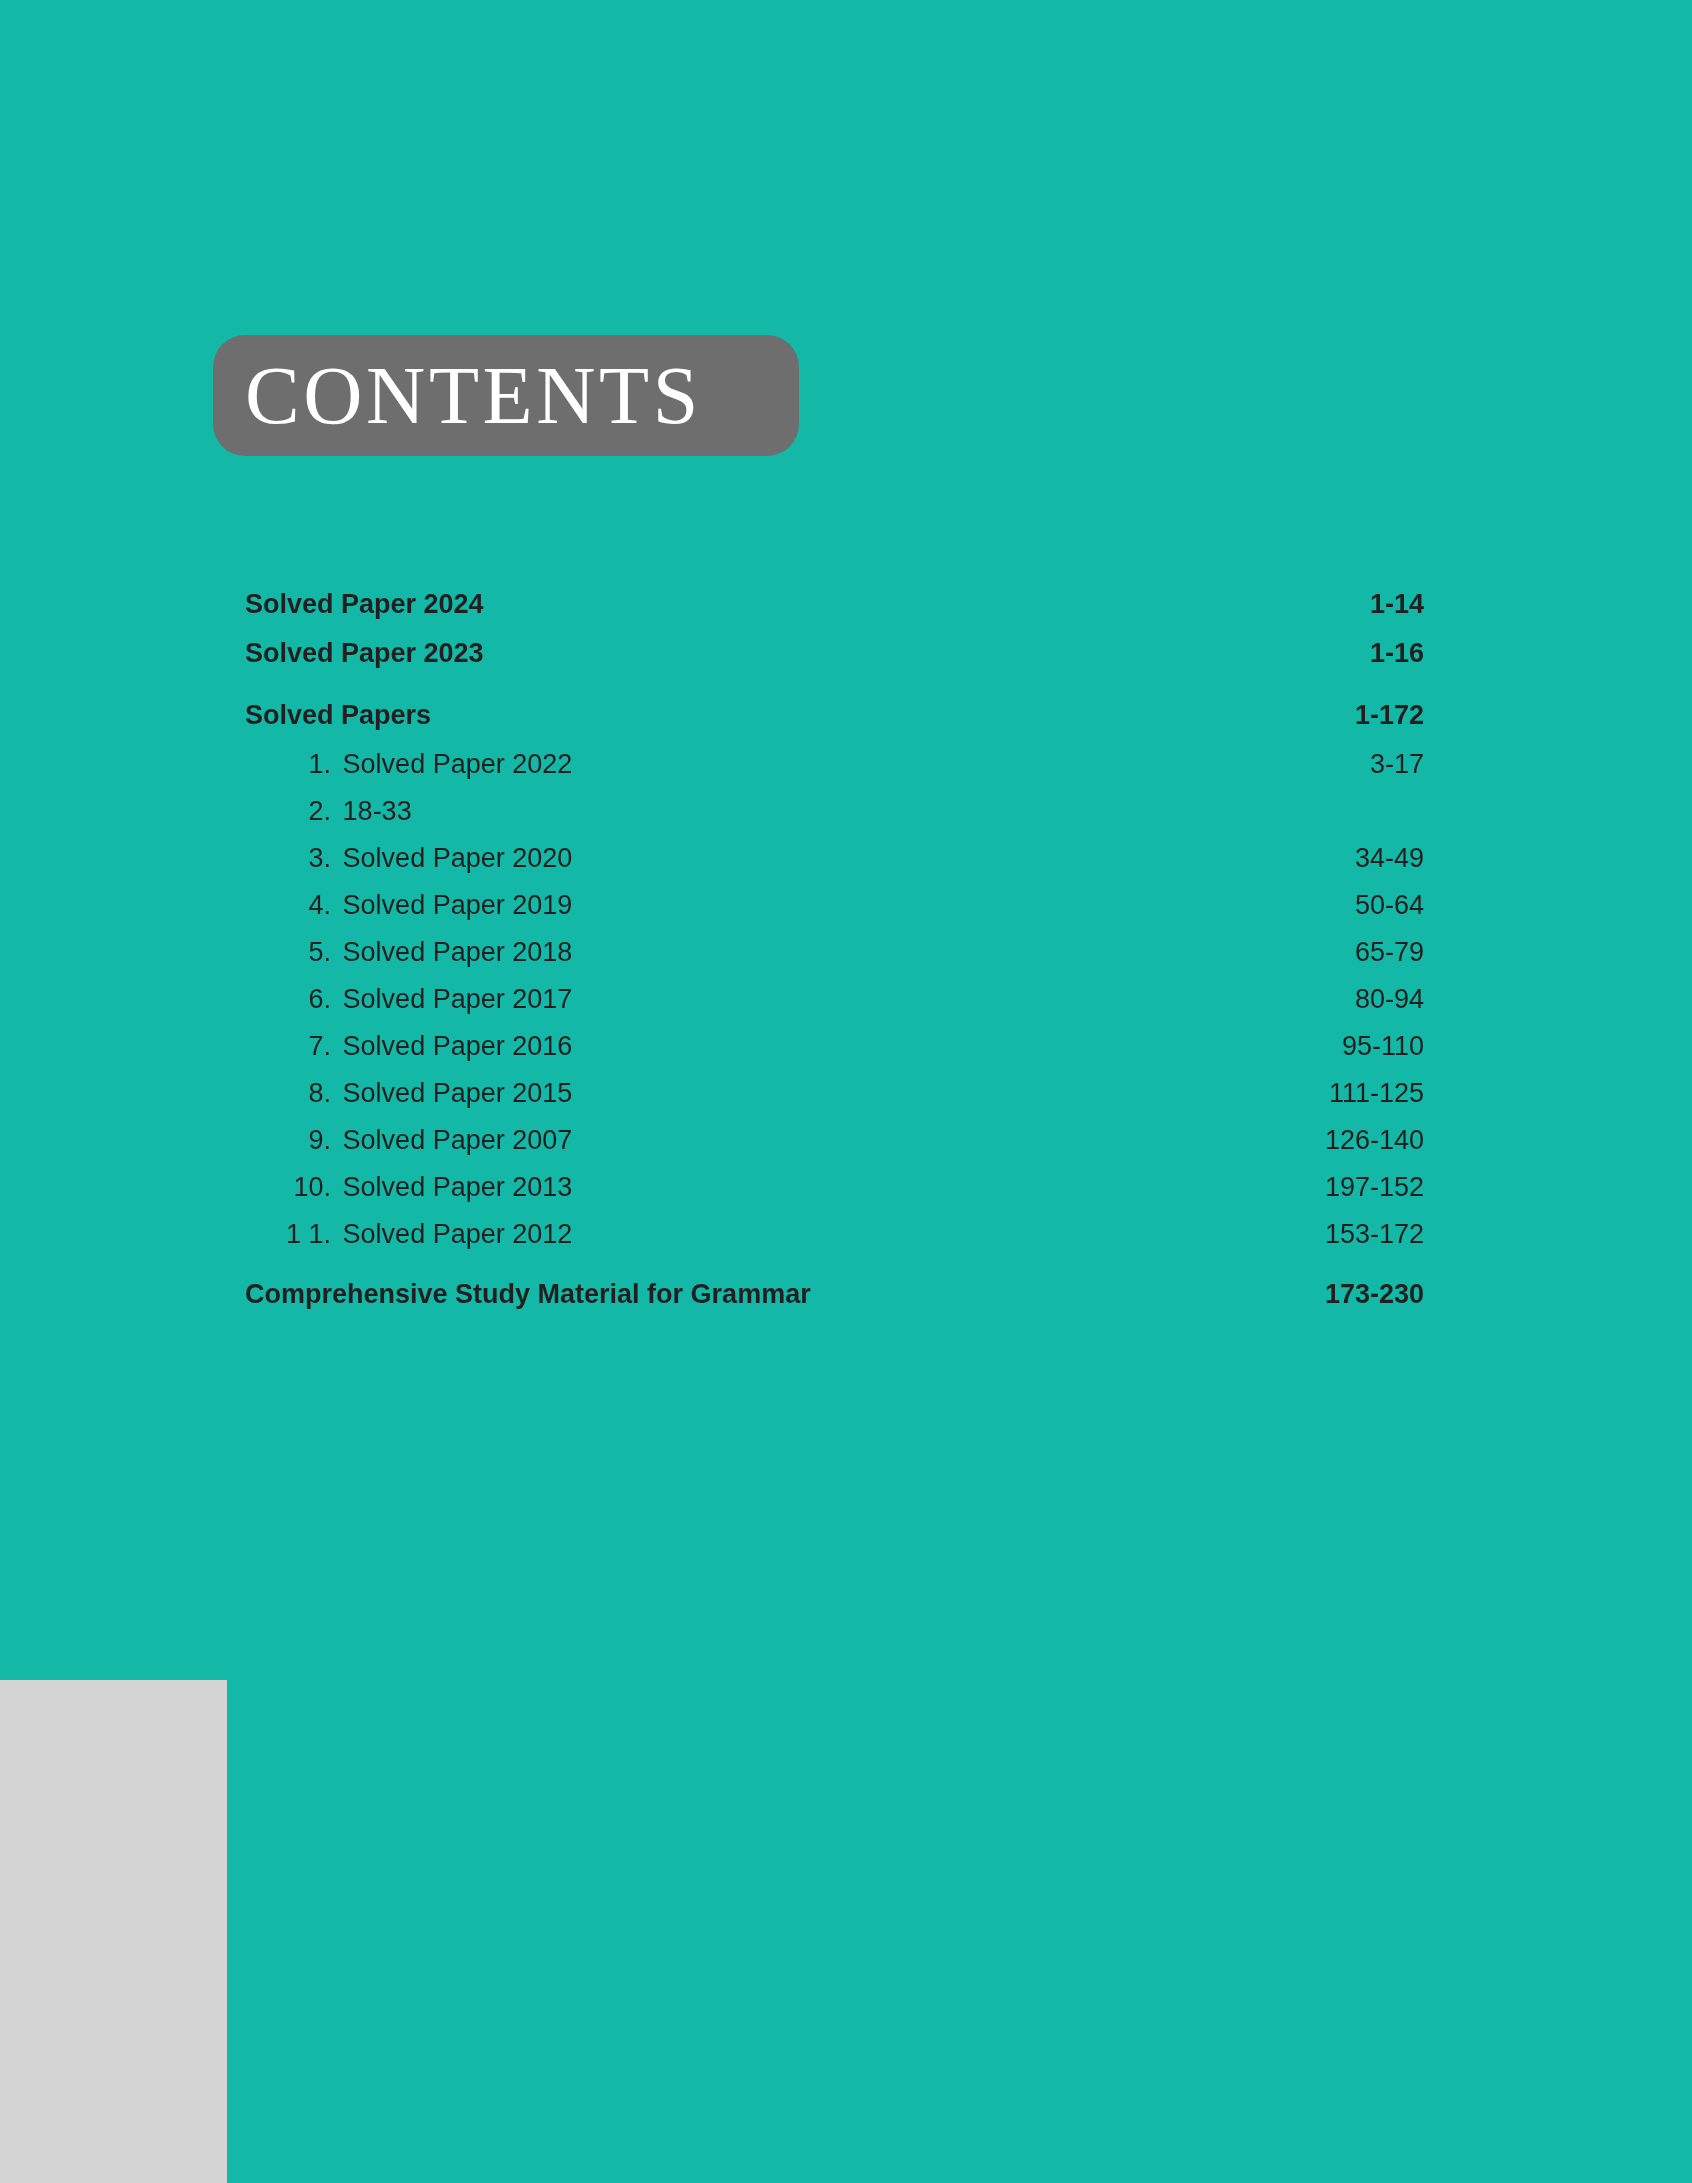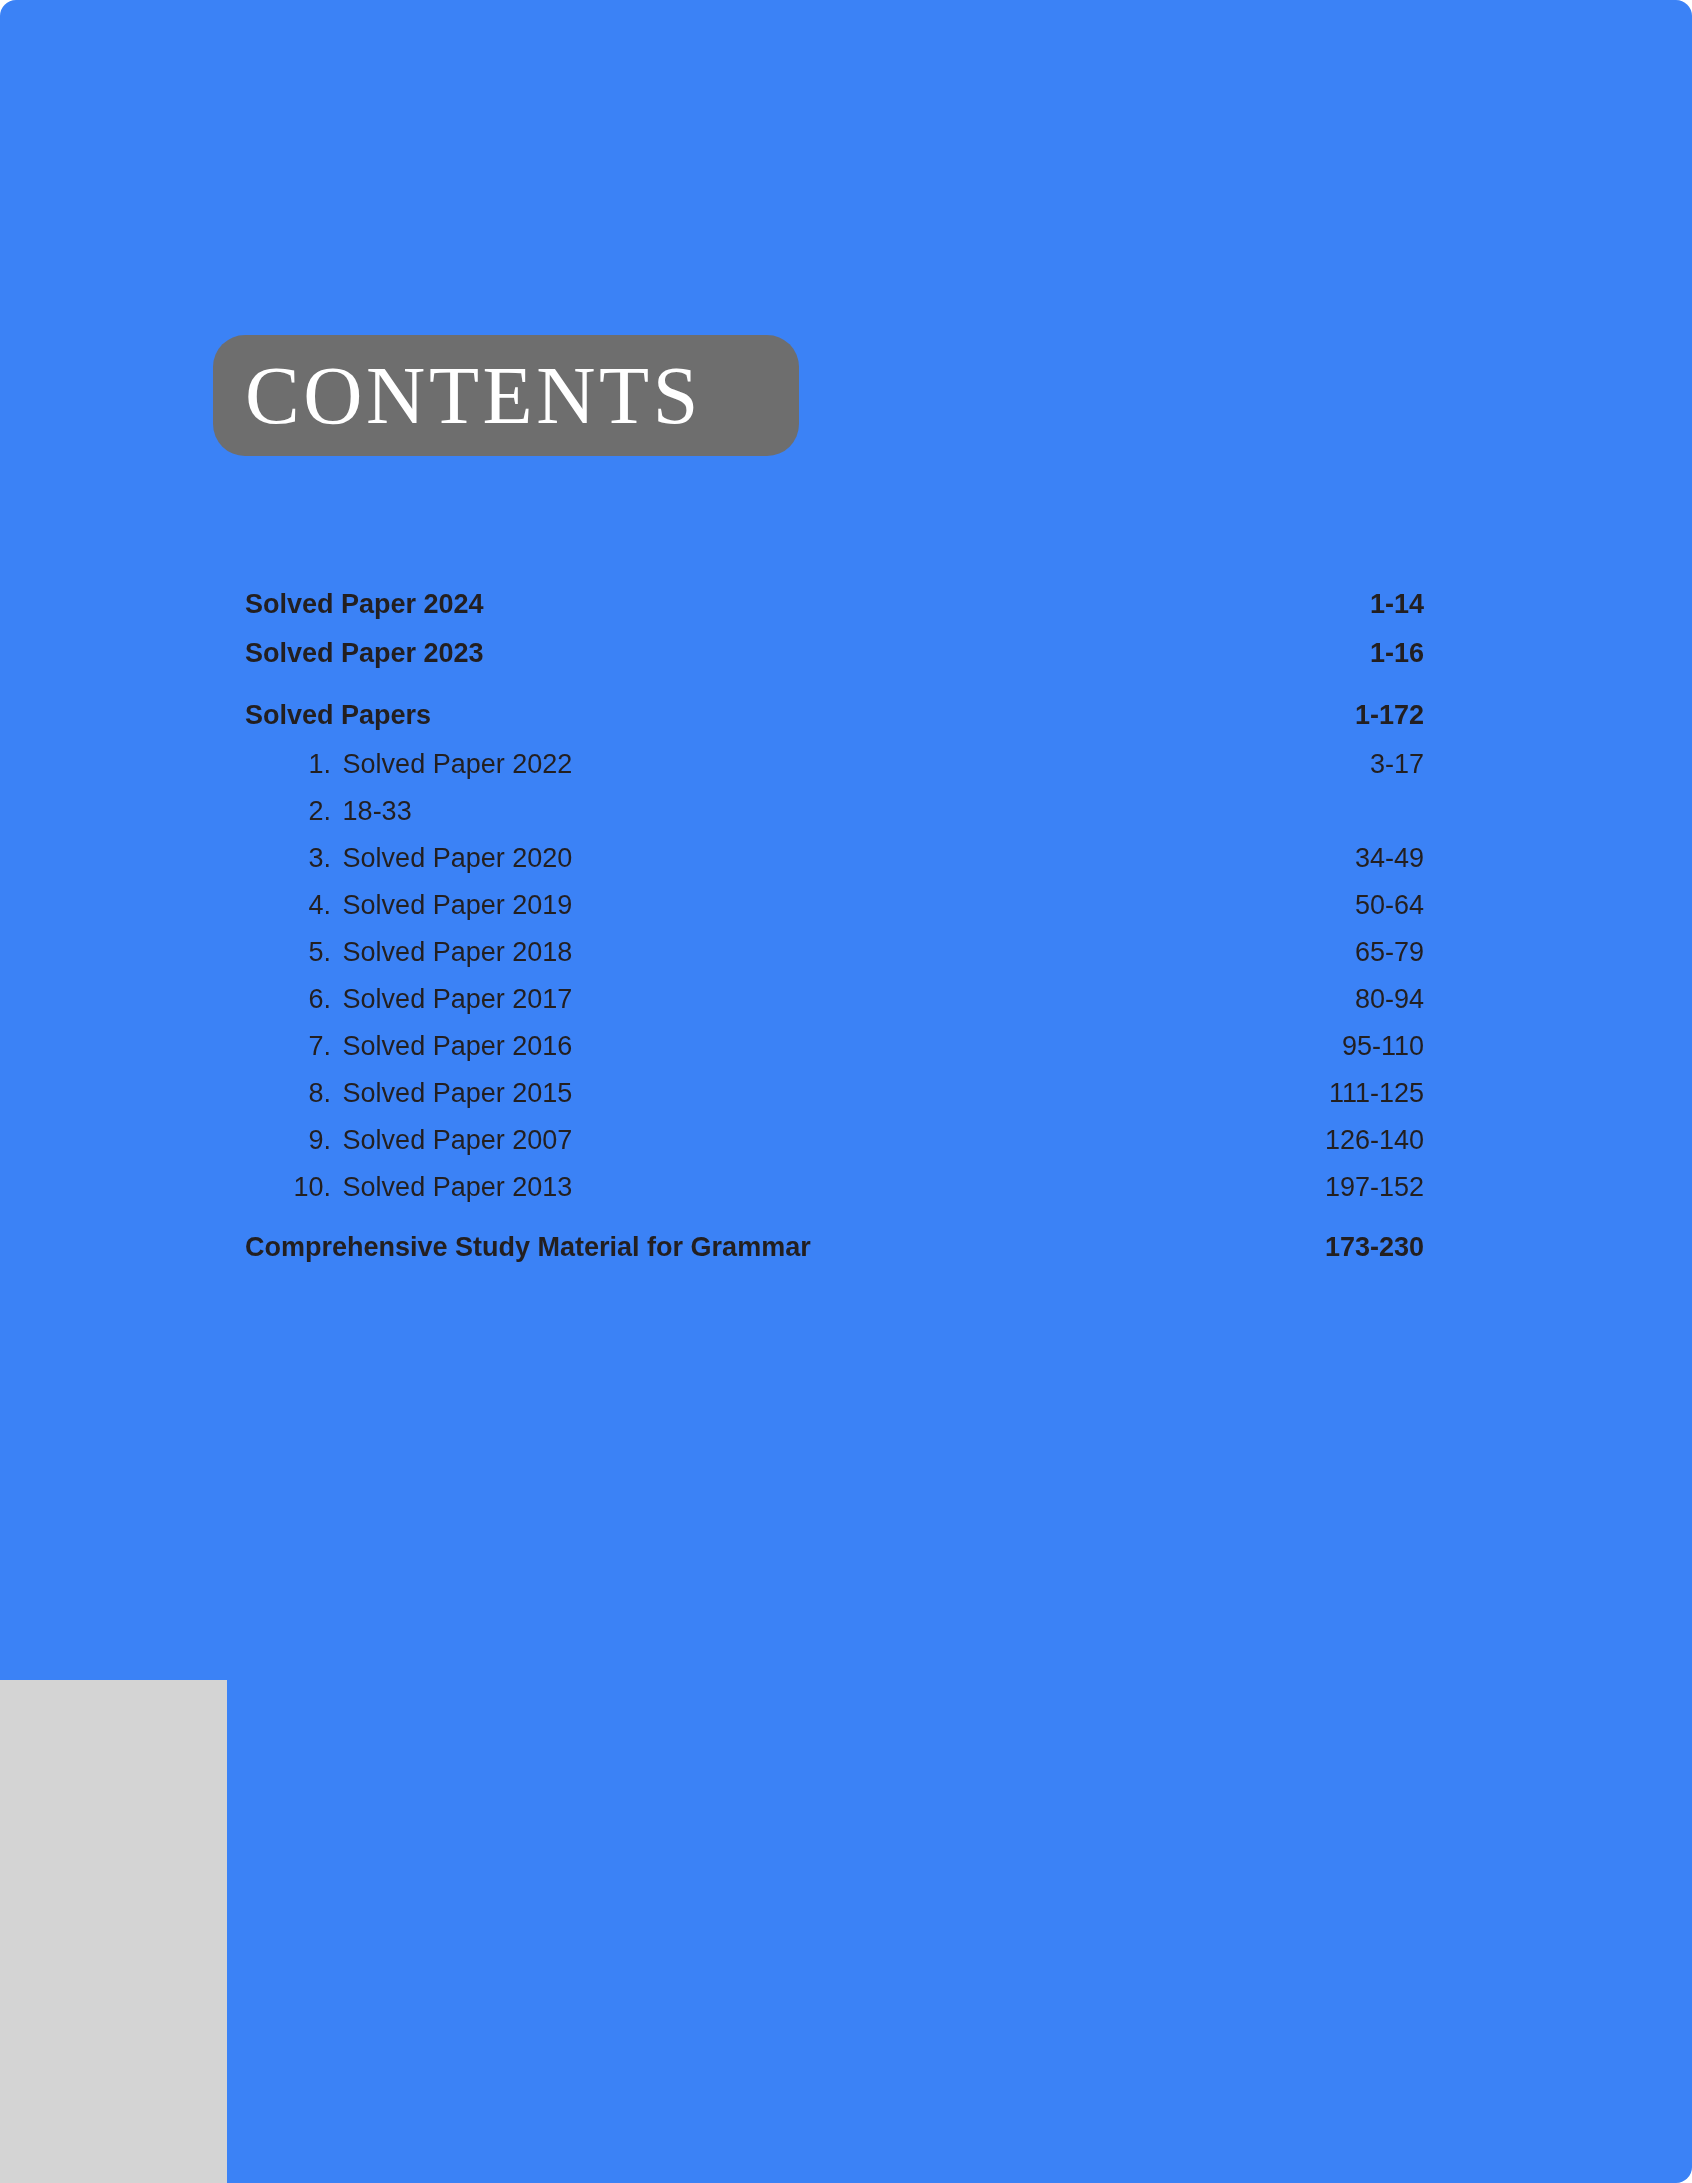--- a/index.html
+++ b/index.html
@@ -10,22 +10,21 @@
   body {
     width: 1692px;
     height: 2183px;
     position: relative;
     font-family: "Liberation Sans", sans-serif;
     overflow: hidden;
   }
   .page {
     position: absolute;
     inset: 0;
-    background: #3b82f6;
-    border-radius: 16px;
+    background: #14b8a6;
   }
   
   .corner-block {
     position: absolute;
     left: 0;
     top: 1680px;
     width: 227px;
     height: 504px;
     background: #d4d4d4;
   }
@@ -170,20 +169,25 @@
     <div class="row item">
       <span class="num">9.</span>
       <span class="label">Solved Paper 2007</span>
       <span class="pages">126-140</span>
     </div>
     <div class="row item">
       <span class="num">10.</span>
       <span class="label">Solved Paper 2013</span>
       <span class="pages">197-152</span>
     </div>
+    <div class="row item">
+      <span class="num">1 1.</span>
+      <span class="label">Solved Paper 2012</span>
+      <span class="pages">153-172</span>
+    </div>
 
     <div class="spacer-md"></div>
 
     <div class="row major">
       <span class="label">Comprehensive Study Material for Grammar</span>
       <span class="pages">173-230</span>
     </div>
 
   </div>
 </div>

